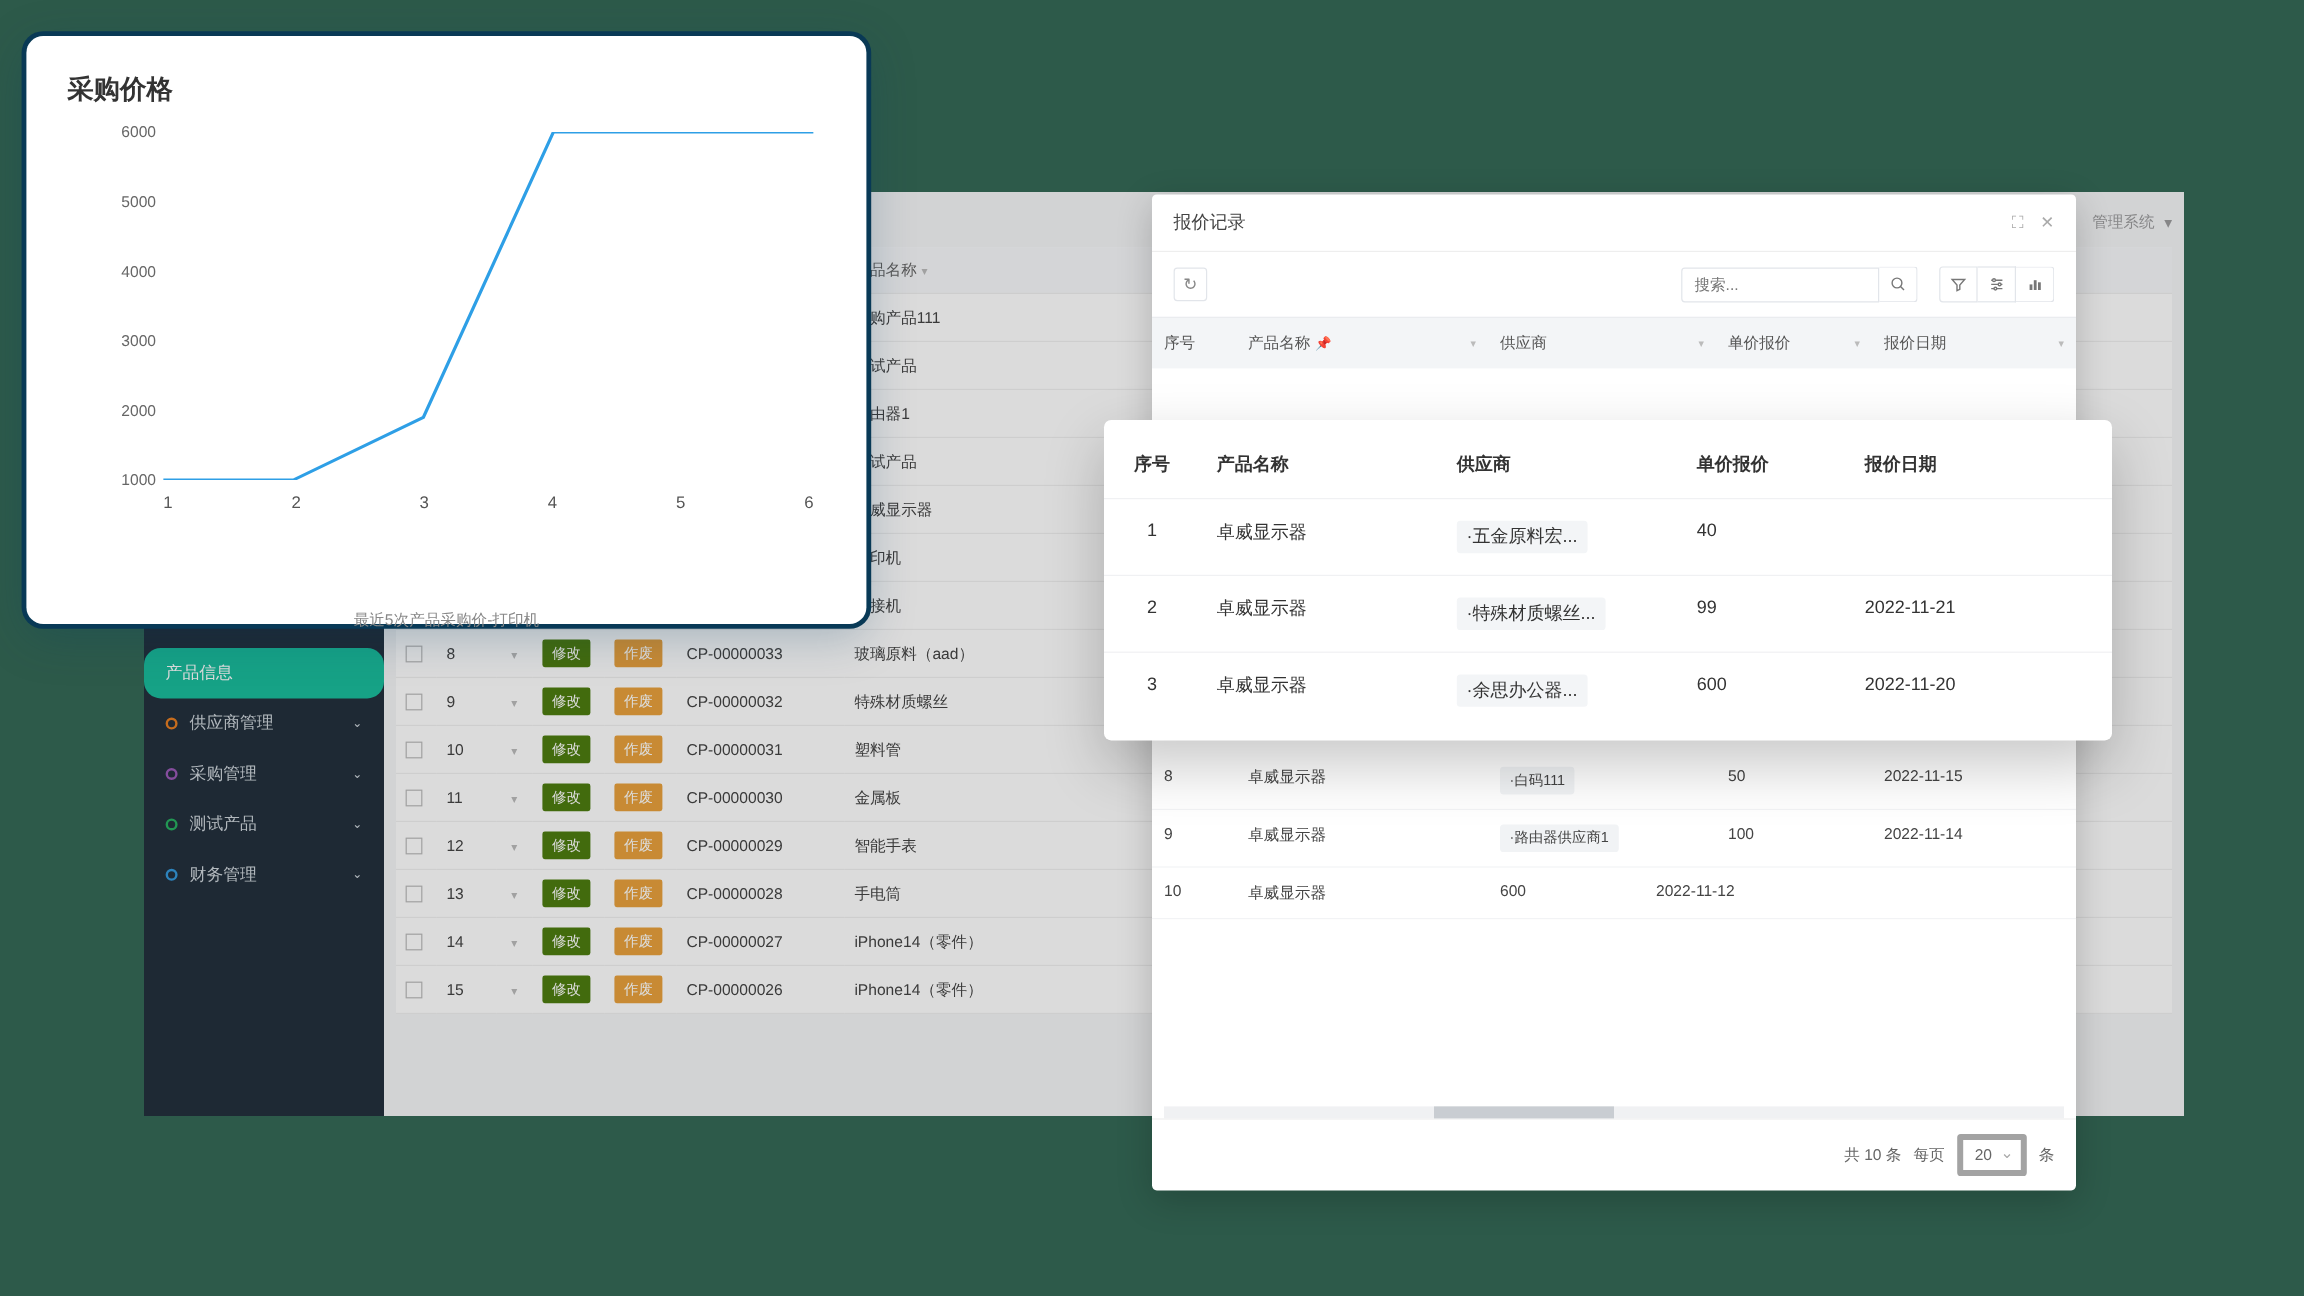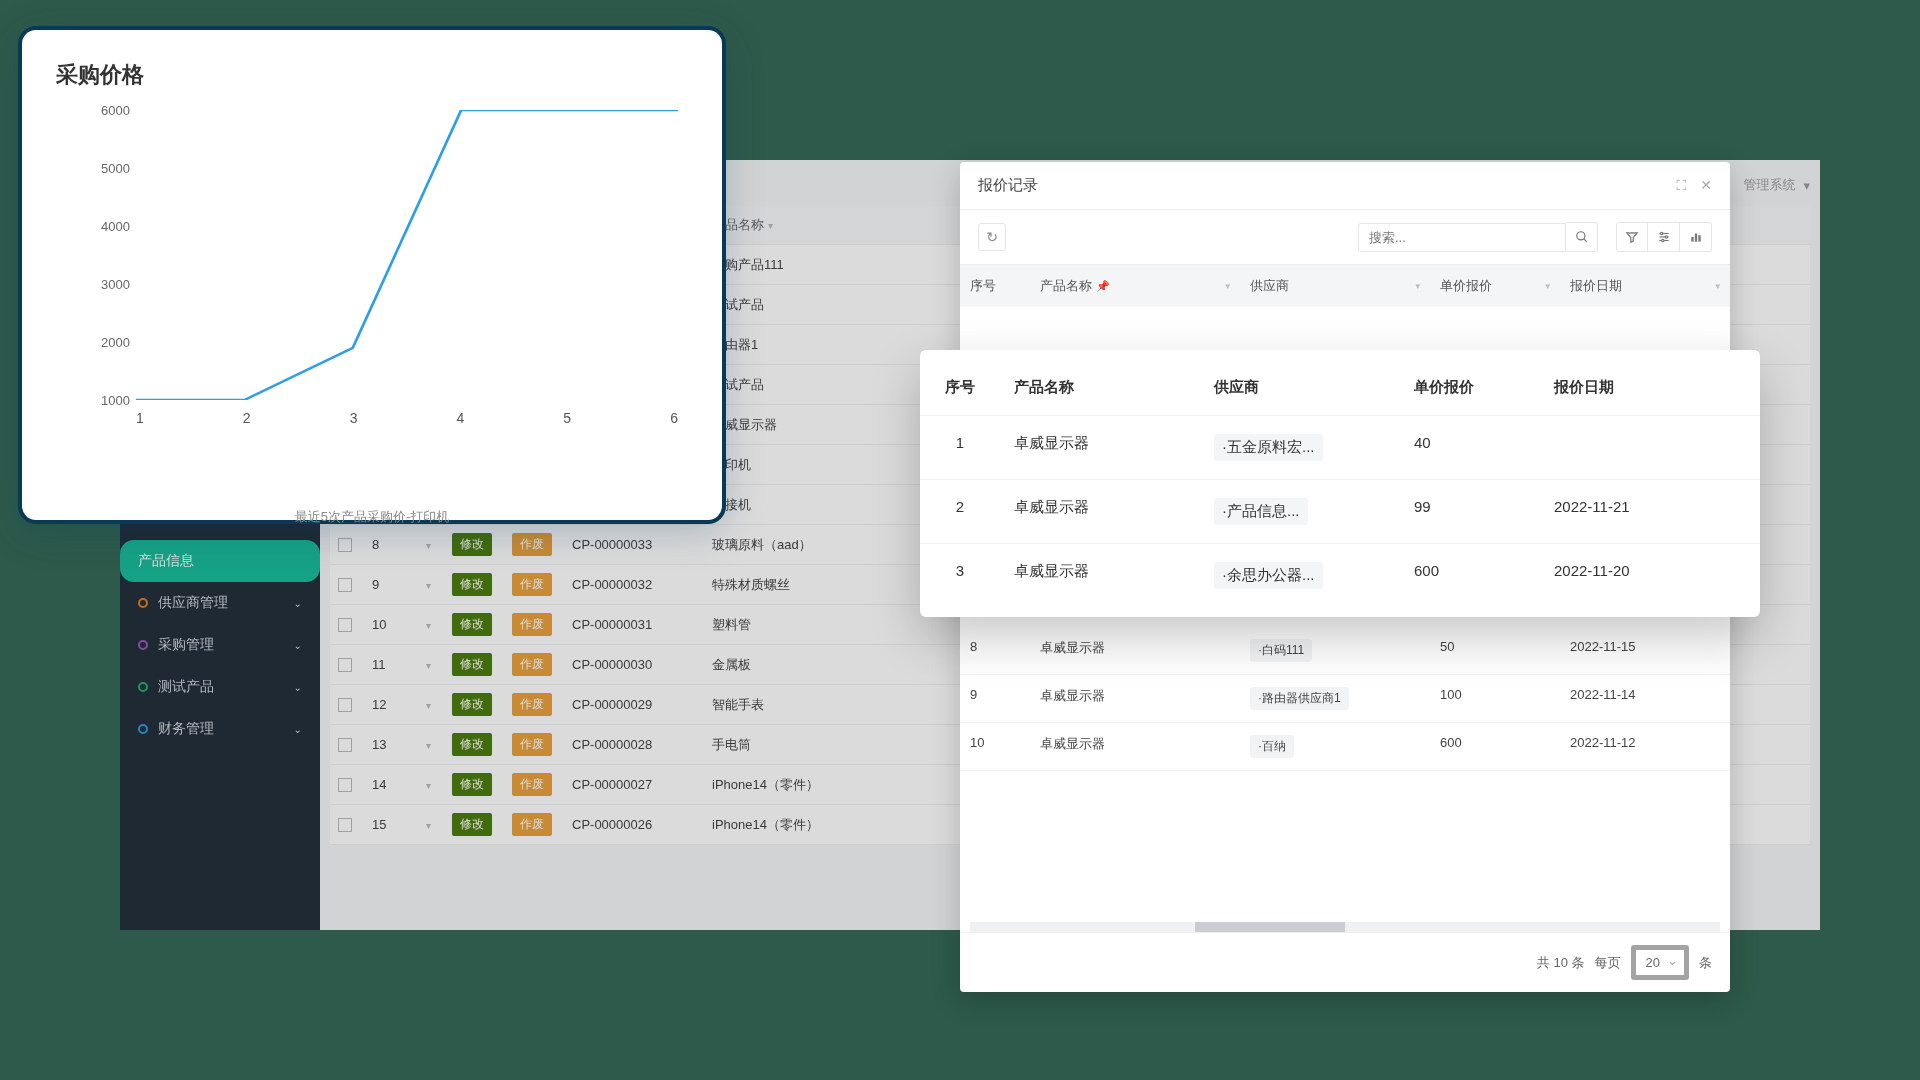--- a/index.html
+++ b/index.html
@@ -38,21 +38,21 @@
 svg.line { width:100%; height:100%; }
 
 
 .modal { position:absolute; left:960px; top:162px; width:770px; height:830px; background:#fff; border-radius:4px; box-shadow:0 8px 30px rgba(0,0,0,.2); display:flex; flex-direction:column; }
 .modal-hd { padding:14px 18px; display:flex; align-items:center; border-bottom:1px solid #eee;gap:28px; }
 .modal-hd h3 { font-size:15px; font-weight:500; color:#444; }
 .modal-hd .tools { margin-left:auto; display:flex; gap:14px; color:#aaa; font-size:14px; }
 .modal-toolbar { padding:12px 18px; display:flex; align-items:center; gap:10px; }
 .refresh { width:28px; height:28px; border:1px solid #e2e5ea; border-radius:3px; display:flex; align-items:center; justify-content:center; color:#888; font-size:14px; }
 .search-wrap { margin-left:auto; display:flex; align-items:center; }
-.search-in { border:1px solid #e2e5ea; border-radius:3px 0 0 3px; padding:6px 10px; font-size:13px; width:208px; color:#999; }
+.search-in { border:1px solid #e2e5ea; border-radius:3px 0 0 3px; padding:6px 10px; font-size:13px; width:165px; color:#999; }
 .search-btn,.tbtn { border:1px solid #e2e5ea; width:32px; height:30px; display:flex; align-items:center; justify-content:center; color:#777; }
 .search-btn{border-radius:0 3px 3px 0;border-left:0}
 .tgroup{display:flex;gap:0;margin-left:8px}
 .tgroup .tbtn{border-radius:0}
 .tgroup .tbtn:first-child{border-radius:3px 0 0 3px}
 .tgroup .tbtn:last-child{border-radius:0 3px 3px 0;border-left:0}
 .tgroup .tbtn+.tbtn{border-left:0}
 .q-head { display:flex; background:#f3f5f7; font-size:13px; color:#555; border-top:1px solid #eaecef; }
 .q-head > div { padding:12px 10px; display:flex; align-items:center; gap:4px; }
 .q-head .dd{color:#bbb;font-size:9px;margin-left:auto}
@@ -389,21 +389,20 @@
       <div class="q-row">
         <div class="c-seq">9</div>
   <div class="c-name">卓威显示器</div>
   <div class="c-sup"><span class="chip">·路由器供应商1</span></div>
   <div class="c-price">100</div>
   <div class="c-date">2022-11-14</div>
       </div>
       <div class="q-row">
         <div class="c-seq">10</div>
   <div class="c-name">卓威显示器</div>
-  <div class="c-sup"><span class="chip">·百纳</span></div>
   <div class="c-price">600</div>
   <div class="c-date">2022-11-12</div>
       </div>
     </div>
   <div style="flex:1"></div>
   <div class="scroll-track">
       <div class="scroll-thumb"></div>
     </div>
   <div class="modal-ft">
     <span>共 10 条</span>
@@ -424,21 +423,21 @@
   <div id="poprows">
       <div class="pop-row">
         <div class="p-seq">1</div>
   <div class="p-name">卓威显示器</div>
   <div class="p-sup"><span class="chip2">·五金原料宏...</span></div>
   <div class="p-price">40</div>
       </div>
       <div class="pop-row">
         <div class="p-seq">2</div>
   <div class="p-name">卓威显示器</div>
-  <div class="p-sup"><span class="chip2">·产品信息...</span></div>
+  <div class="p-sup"><span class="chip2">·特殊材质螺丝...</span></div>
   <div class="p-price">99</div>
   <div class="p-date">2022-11-21</div>
       </div>
       <div class="pop-row">
         <div class="p-seq">3</div>
   <div class="p-name">卓威显示器</div>
   <div class="p-sup"><span class="chip2">·余思办公器...</span></div>
   <div class="p-price">600</div>
   <div class="p-date">2022-11-20</div>
       </div>

